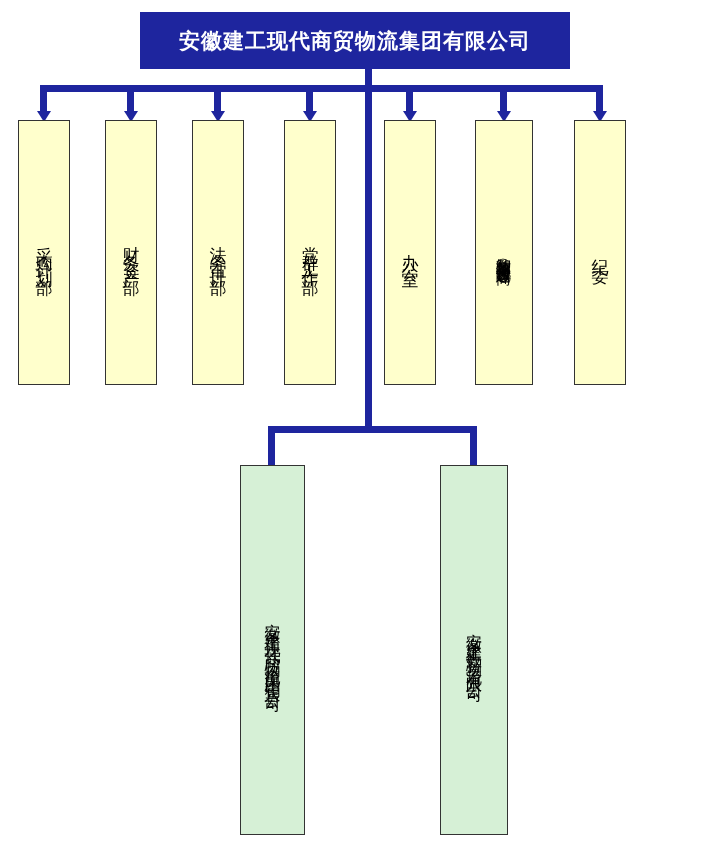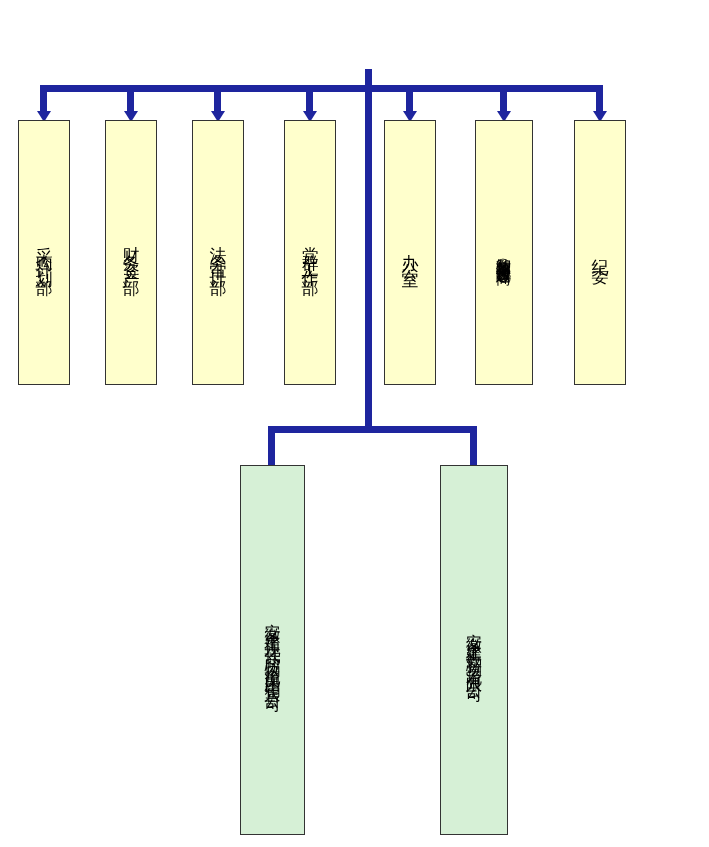--- a/index.html
+++ b/index.html
@@ -95,20 +95,23 @@
   <div class="arrow a2"></div>
   <div class="arrow a3"></div>
   <div class="arrow a4"></div>
   <div class="arrow a5"></div>
   <div class="arrow a6"></div>
   <div class="arrow a7"></div>
 
   <div class="gdrop g1"></div>
   <div class="gdrop g2"></div>
 
+  <div class="root">
+    <span class="root-label">安徽建工现代商贸物流集团有限公司</span>
+  </div>
 
   <div class="dept dept1">
     <span class="vtext">采购计划部</span>
   </div>
   <div class="dept dept2">
     <span class="vtext">财务资产部</span>
   </div>
   <div class="dept dept3">
     <span class="vtext">法务审计部</span>
   </div>

